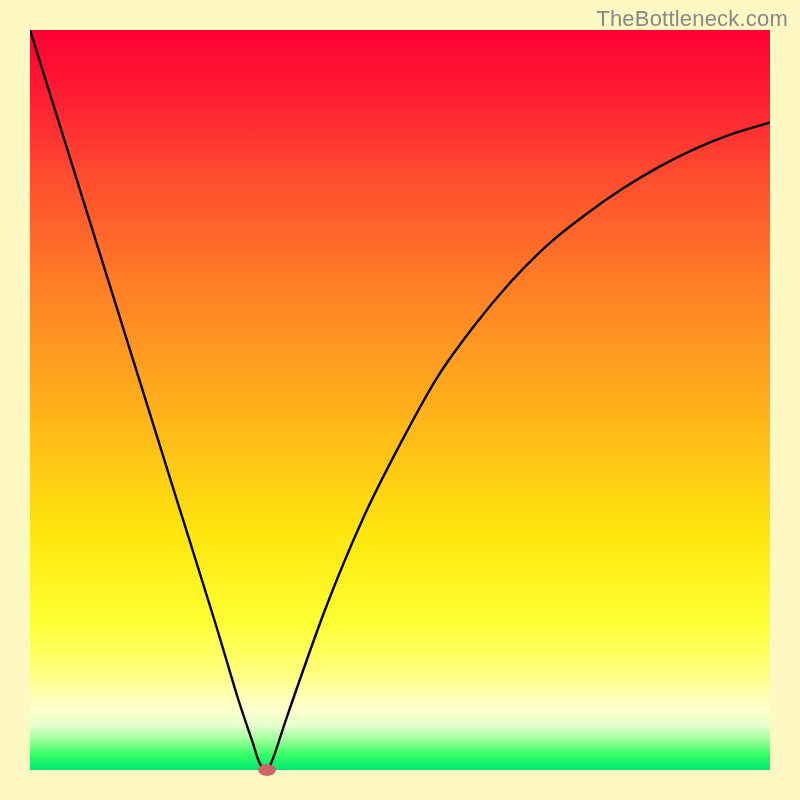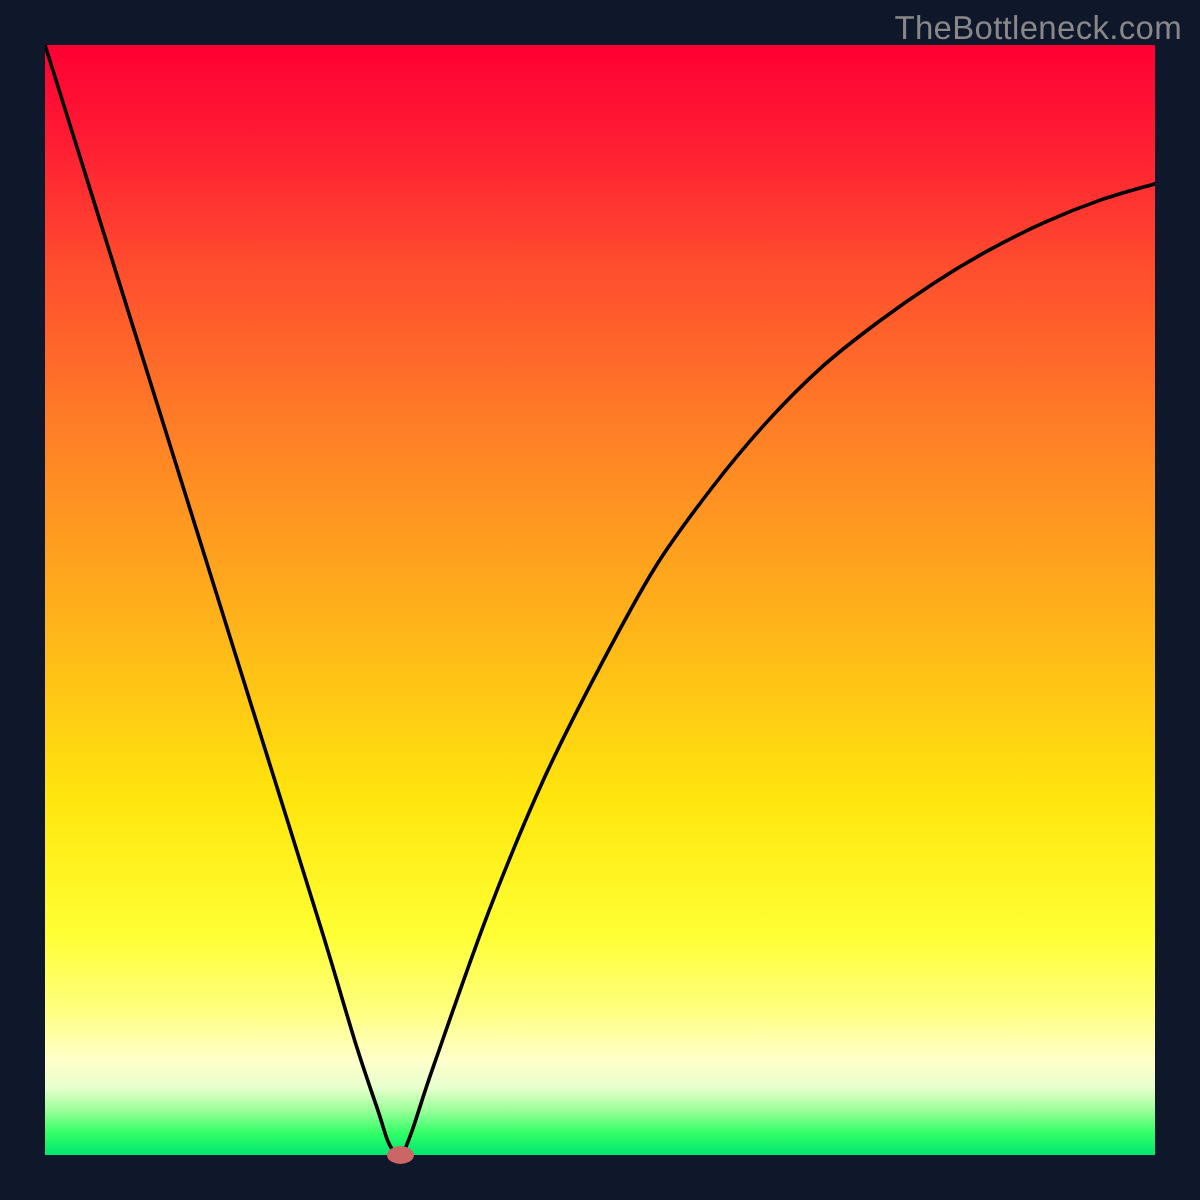--- a/index.html
+++ b/index.html
@@ -8,21 +8,21 @@
     width: 800px;
     height: 800px;
     background: #000;
     overflow: hidden;
     font-family: Arial, Helvetica, sans-serif;
   }
   .frame {
     position: relative;
     width: 800px;
     height: 800px;
-    background: #0f172a;
+    background: #fef9c3;
   }
   .plot-area {
     position: absolute;
     left: 30px;
     top: 30px;
     width: 740px;
     height: 740px;
     background: linear-gradient(to bottom,
       #ff0033 0%,
       #ff1a33 8%,

